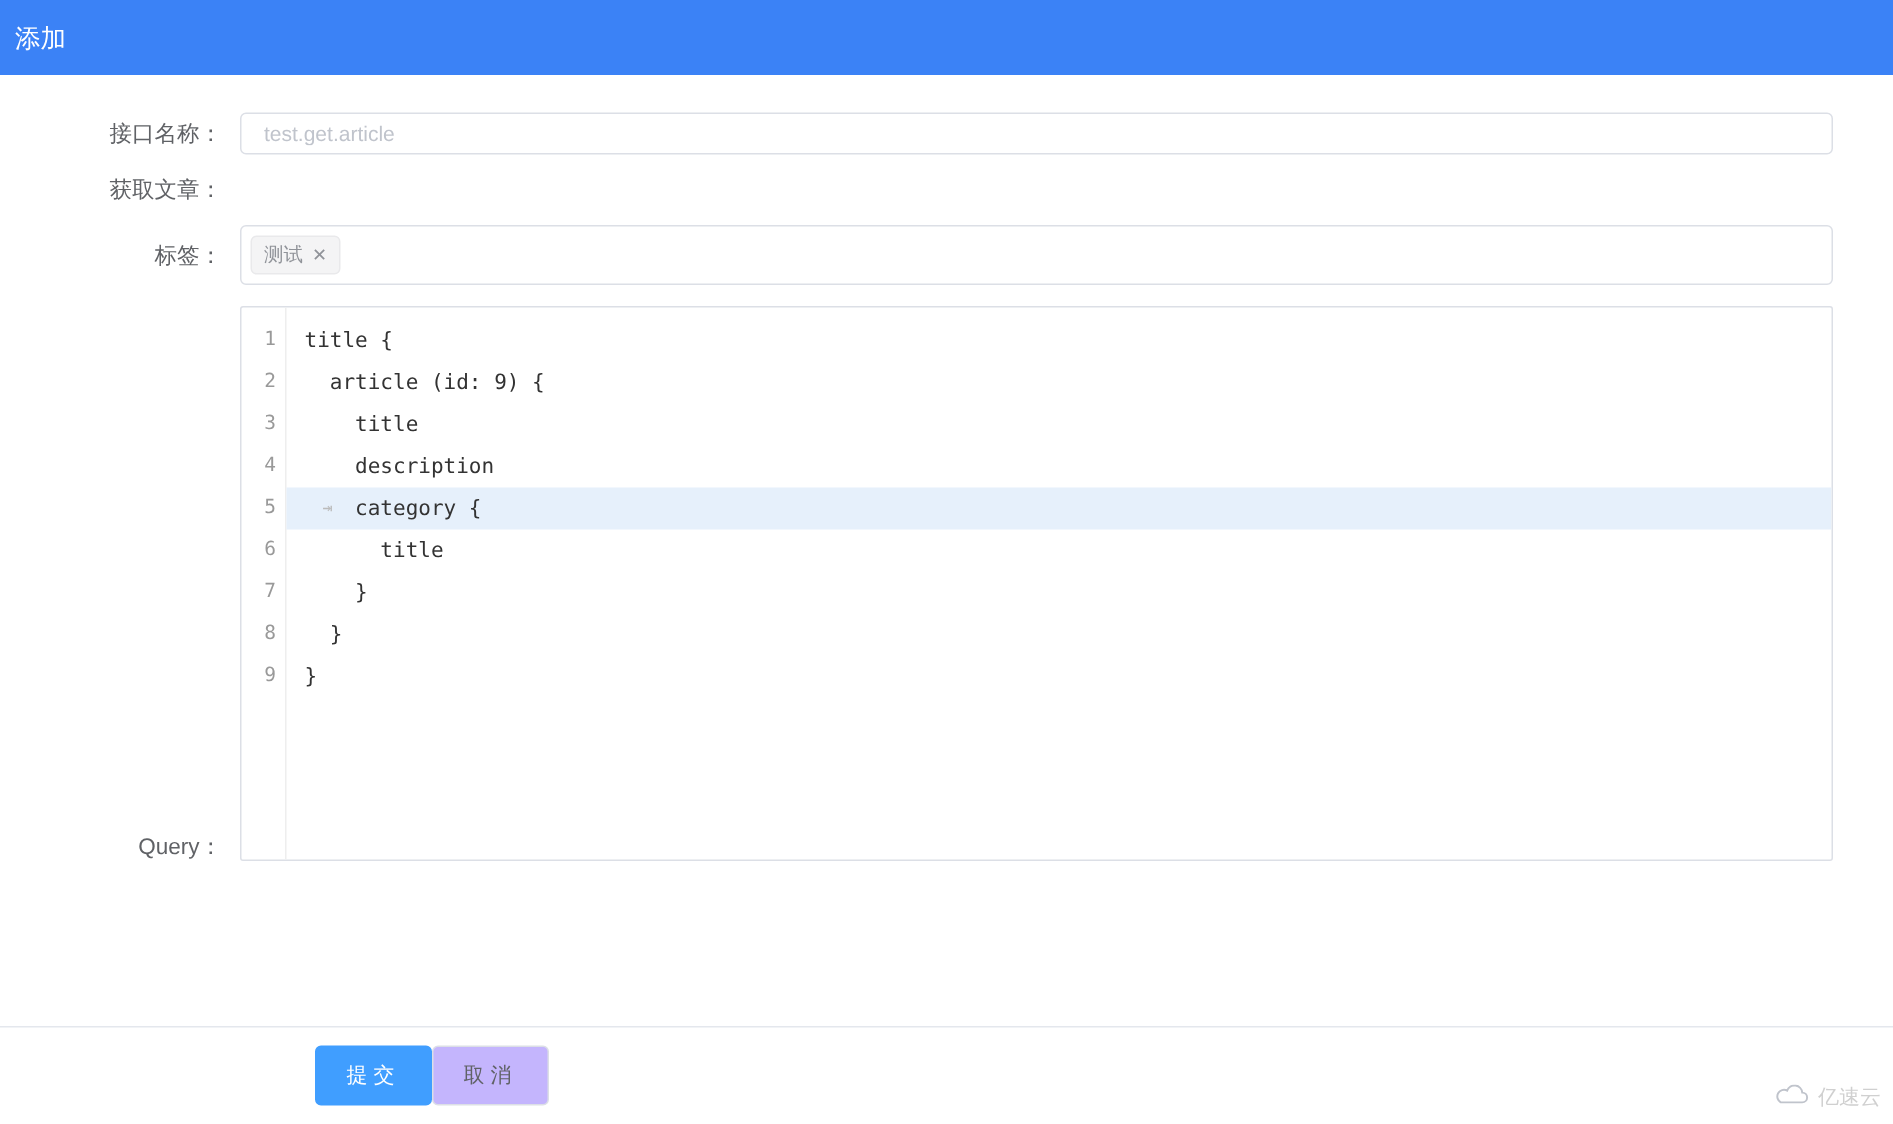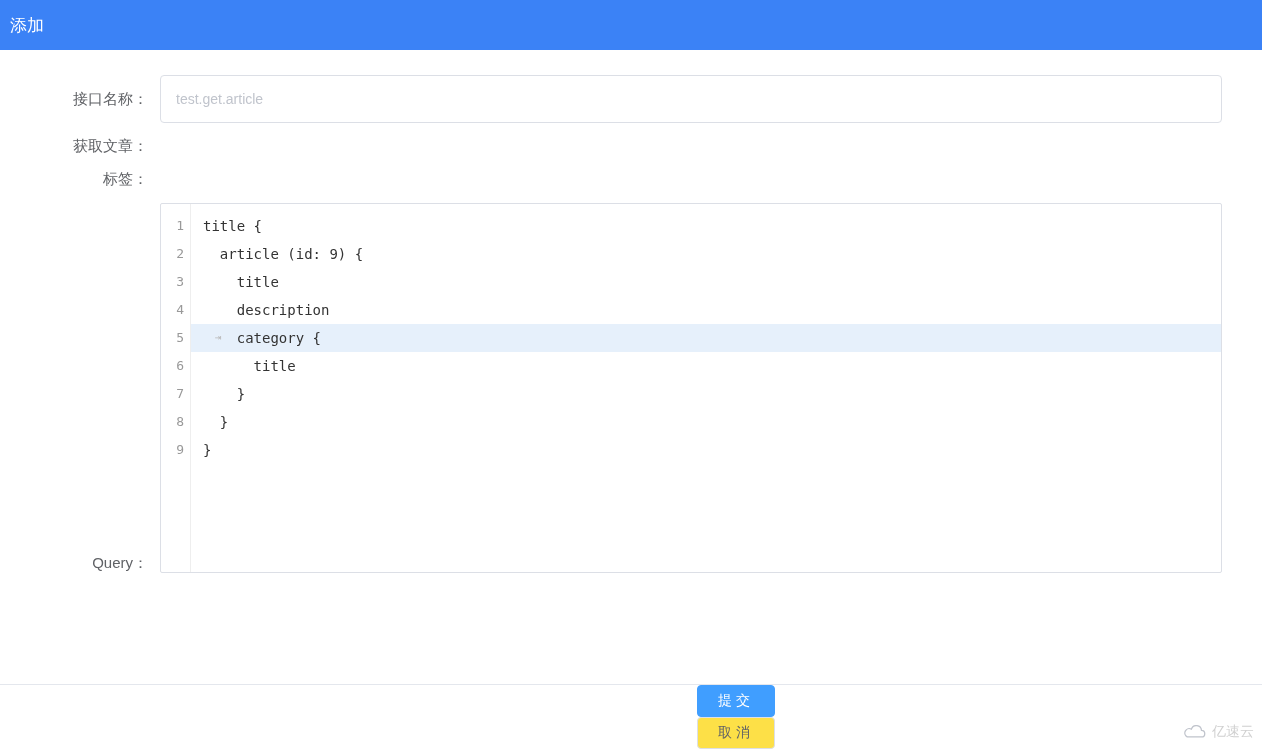--- a/index.html
+++ b/index.html
@@ -42,21 +42,21 @@
       text-align: right;
       padding-right: 12px;
       color: #606266;
       font-size: 15px;
     }
     .form-label.top-offset {
       padding-top: 8px;
     }
     .form-input {
       flex: 1;
-      height: 48px;
+      height: 28px;
       border: 1px solid #dcdfe6;
       border-radius: 4px;
       padding: 0 15px;
       font-size: 14px;
       color: #606266;
       outline: none;
     }
     .form-input::placeholder {
       color: #c0c4cc;
     }
@@ -136,46 +136,45 @@
       left: 0;
       right: 0;
       bottom: 0;
       height: 65px;
       border-top: 1px solid #e4e7ed;
       display: flex;
       align-items: center;
       padding-left: 210px;
       gap: 0;
       background: #fff;
-      flex-direction: column;
     }
     .btn {
       height: 40px;
       padding: 0 20px;
       border-radius: 4px;
       font-size: 14px;
       cursor: pointer;
       border: 1px solid #dcdfe6;
-      background: #fde047;
+      background: #c4b5fd;
       color: #606266;
       letter-spacing: 4px;
     }
     .btn-primary {
       background: #409eff;
       border-color: #409eff;
       color: #fff;
     }
     .watermark {
       position: absolute;
       right: 8px;
       bottom: 8px;
       color: #d0d0d0;
       font-size: 14px;
       display: flex;
-      align-items: flex-end;
+      align-items: flex-start;
       gap: 4px;
     }
     .watermark svg {
       width: 26px;
       height: 16px;
     }
   </style>
 </head>
 <body>
 
@@ -189,20 +188,26 @@
     <label class="form-label">接口名称：</label>
     <input class="form-input" type="text" placeholder="test.get.article" style="">
   </div>
 
   <div class="form-row">
     <label class="form-label">获取文章：</label>
   </div>
 
   <div class="form-row">
     <label class="form-label">标签：</label>
+    <div class="tag-input-wrapper">
+      <span class="tag">
+        <span>测试</span>
+        <span class="tag-close">✕</span>
+      </span>
+    </div>
   </div>
 
   <div class="form-row align-top">
     <label class="form-label top-offset">Query：</label>
     <div class="code-editor">
       <div class="gutter" id="gutter">
           <div class="gutter-line">1</div>
           <div class="gutter-line">2</div>
           <div class="gutter-line">3</div>
           <div class="gutter-line">4</div>

